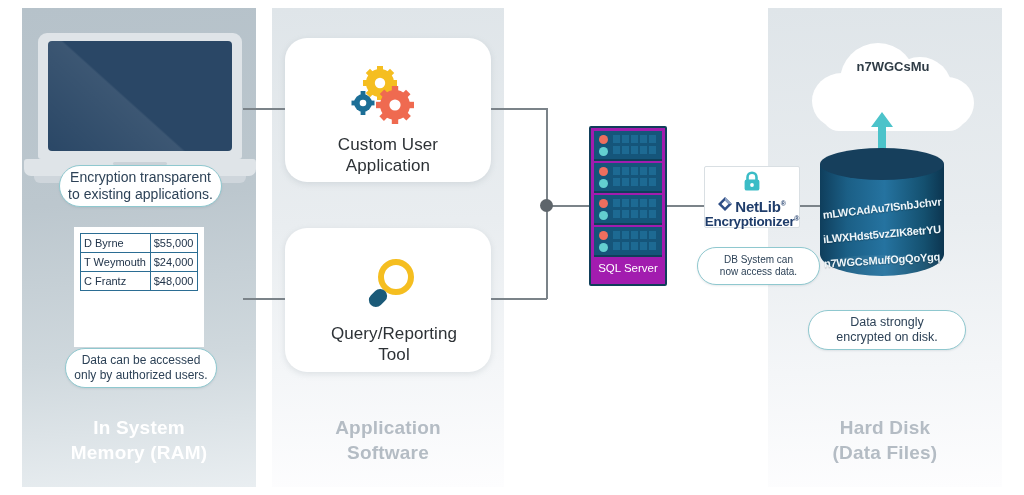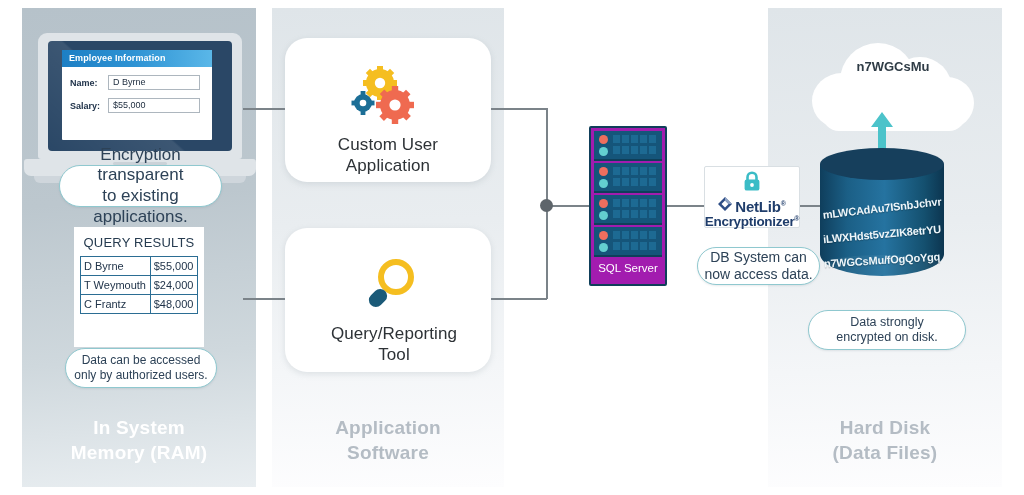--- a/index.html
+++ b/index.html
@@ -85,23 +85,23 @@
     font-size: 9px; color: #1b2a3c; line-height: 13px; padding-left: 4px;
   }
 
   
   .callout {
     position: absolute; background: #ffffff; border: 1.6px solid #8fc8cf;
     border-radius: 999px; text-align: center; color: #2d4257;
     display: flex; align-items: center; justify-content: center;
     line-height: 1.22; box-shadow: 0 1px 2px rgba(120,140,150,.18);
   }
-  #callout-transparent { left: 59px; top: 165px; width: 163px; height: 42px; font-size: 17px; }
+  #callout-transparent { left: 59px; top: 165px; width: 163px; height: 42px; font-size: 14px; }
   #callout-authorized  { left: 65px; top: 348px; width: 152px; height: 40px; font-size: 12px; }
-  #callout-dbaccess    { left: 697px; top: 247px; width: 123px; height: 38px; font-size: 14px; }
+  #callout-dbaccess    { left: 697px; top: 247px; width: 123px; height: 38px; font-size: 10px; }
   #callout-encrypted   { left: 808px; top: 310px; width: 158px; height: 40px; font-size: 12.5px; }
 
   
   #query-card {
     position: absolute; left: 74px; top: 227px; width: 130px; height: 120px;
     background: #ffffff;
   }
   #query-title {
     text-align: center; font-size: 13px; color: #263b4f; font-weight: normal;
     padding-top: 8px; letter-spacing: .2px;
@@ -222,41 +222,29 @@
   <div class="wire wire-v" style="left:546px; top:108px; height:191px;"></div>
   <div class="wire wire-h" style="left:552px; top:205px; width:40px;"></div>
   <div class="junction" style="left:540px; top:199px;"></div>
   <div class="wire wire-h" style="left:798px; top:205px; width:28px;"></div>
   <div class="wire wire-h" style="left:665px; top:205px; width:42px;"></div>
 
   <div id="laptop">
     <div class="laptop-lid">
       <div class="laptop-screen">
         <div class="screen-sheen"></div>
-        <div class="form-win">
-          <div class="form-title">Employee Information</div>
-          <div class="form-row">
-            <span class="form-lbl">Name:</span>
-            <span class="form-inp">D Byrne</span>
-          </div>
-          <div class="form-row">
-            <span class="form-lbl">Salary:</span>
-            <span class="form-inp">$55,000</span>
-          </div>
-        </div>
       </div>
     </div>
     <div class="laptop-base"></div>
     <div class="laptop-foot"></div>
   </div>
 
   <div class="callout" id="callout-transparent">Encryption transparent<br>to existing applications.</div>
 
   <div id="query-card">
-    <div id="query-title">QUERY RESULTS</div>
     <table id="query-table">
       <tbody>
           <tr>
         <td>D Byrne</td>
         <td class="amt">$55,000</td>
       </tr>
       <tr>
         <td>T Weymouth</td>
         <td class="amt">$24,000</td>
       </tr>

